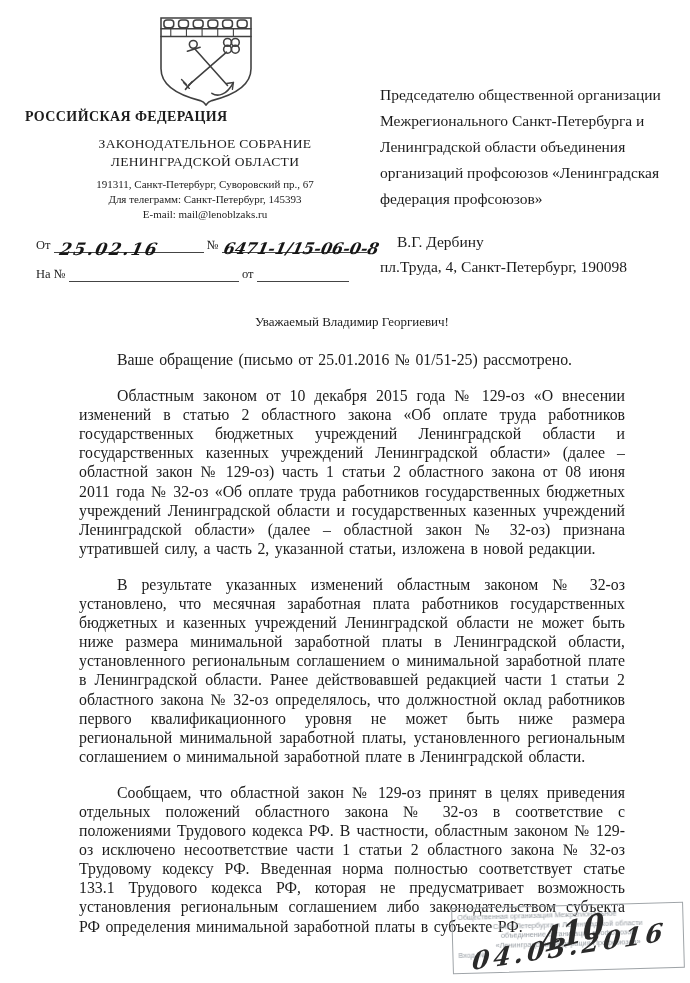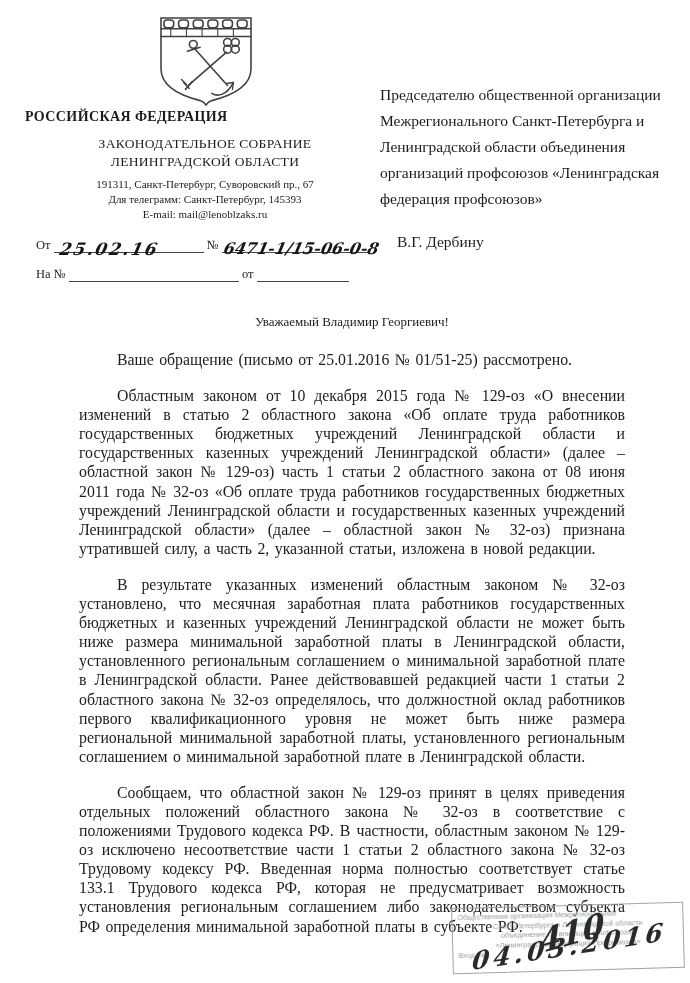--- a/index.html
+++ b/index.html
@@ -103,20 +103,21 @@
 
   <div class="ref-line ref2">
     <span>На №</span>
     <span class="u" style="width:170px;"></span>
     <span>от</span>
     <span class="u" style="width:92px;"></span>
   </div>
 
   <div class="recipient">Председателю общественной организации Межрегионального Санкт-Петербурга и Ленинградской области объединения организаций профсоюзов «Ленинградская федерация профсоюзов»</div>
   <div class="addressee-name">В.Г. Дербину</div>
+  <div class="addressee-addr">пл.Труда, 4, Санкт-Петербург, 190098</div>
 
   <div class="body">
     <div class="salutation">Уважаемый Владимир Георгиевич!</div>
     <p>Ваше обращение (письмо от 25.01.2016 № 01/51-25) рассмотрено.</p>
     <p>Областным законом от 10 декабря 2015 года № 129-оз «О внесении изменений в статью 2 областного закона «Об оплате труда работников государственных бюджетных учреждений Ленинградской области и государственных казенных учреждений Ленинградской области» (далее – областной закон № 129-оз) часть 1 статьи 2 областного закона от 08 июня 2011 года № 32-оз «Об оплате труда работников государственных бюджетных учреждений Ленинградской области и государственных казенных учреждений Ленинградской области» (далее – областной закон № 32-оз) признана утратившей силу, а часть 2, указанной статьи, изложена в новой редакции.</p>
     <p>В результате указанных изменений областным законом № 32-оз установлено, что месячная заработная плата работников государственных бюджетных и казенных учреждений Ленинградской области не может быть ниже размера минимальной заработной платы в Ленинградской области, установленного региональным соглашением о минимальной заработной плате в Ленинградской области. Ранее действовавшей редакцией части 1 статьи 2 областного закона № 32-оз определялось, что должностной оклад работников первого квалификационного уровня не может быть ниже размера региональной минимальной заработной платы, установленного региональным соглашением о минимальной заработной плате в Ленинградской области.</p>
     <p>Сообщаем, что областной закон № 129-оз принят в целях приведения отдельных положений областного закона № 32-оз в соответствие с положениями Трудового кодекса РФ. В частности, областным законом № 129-оз исключено несоответствие части 1 статьи 2 областного закона № 32-оз Трудовому кодексу РФ. Введенная норма полностью соответствует статье 133.1 Трудового кодекса РФ, которая не предусматривает возможность установления региональным соглашением либо законодательством субъекта РФ определения минимальной заработной платы в субъекте РФ.</p>
   </div>
 
   <div class="stamp">

